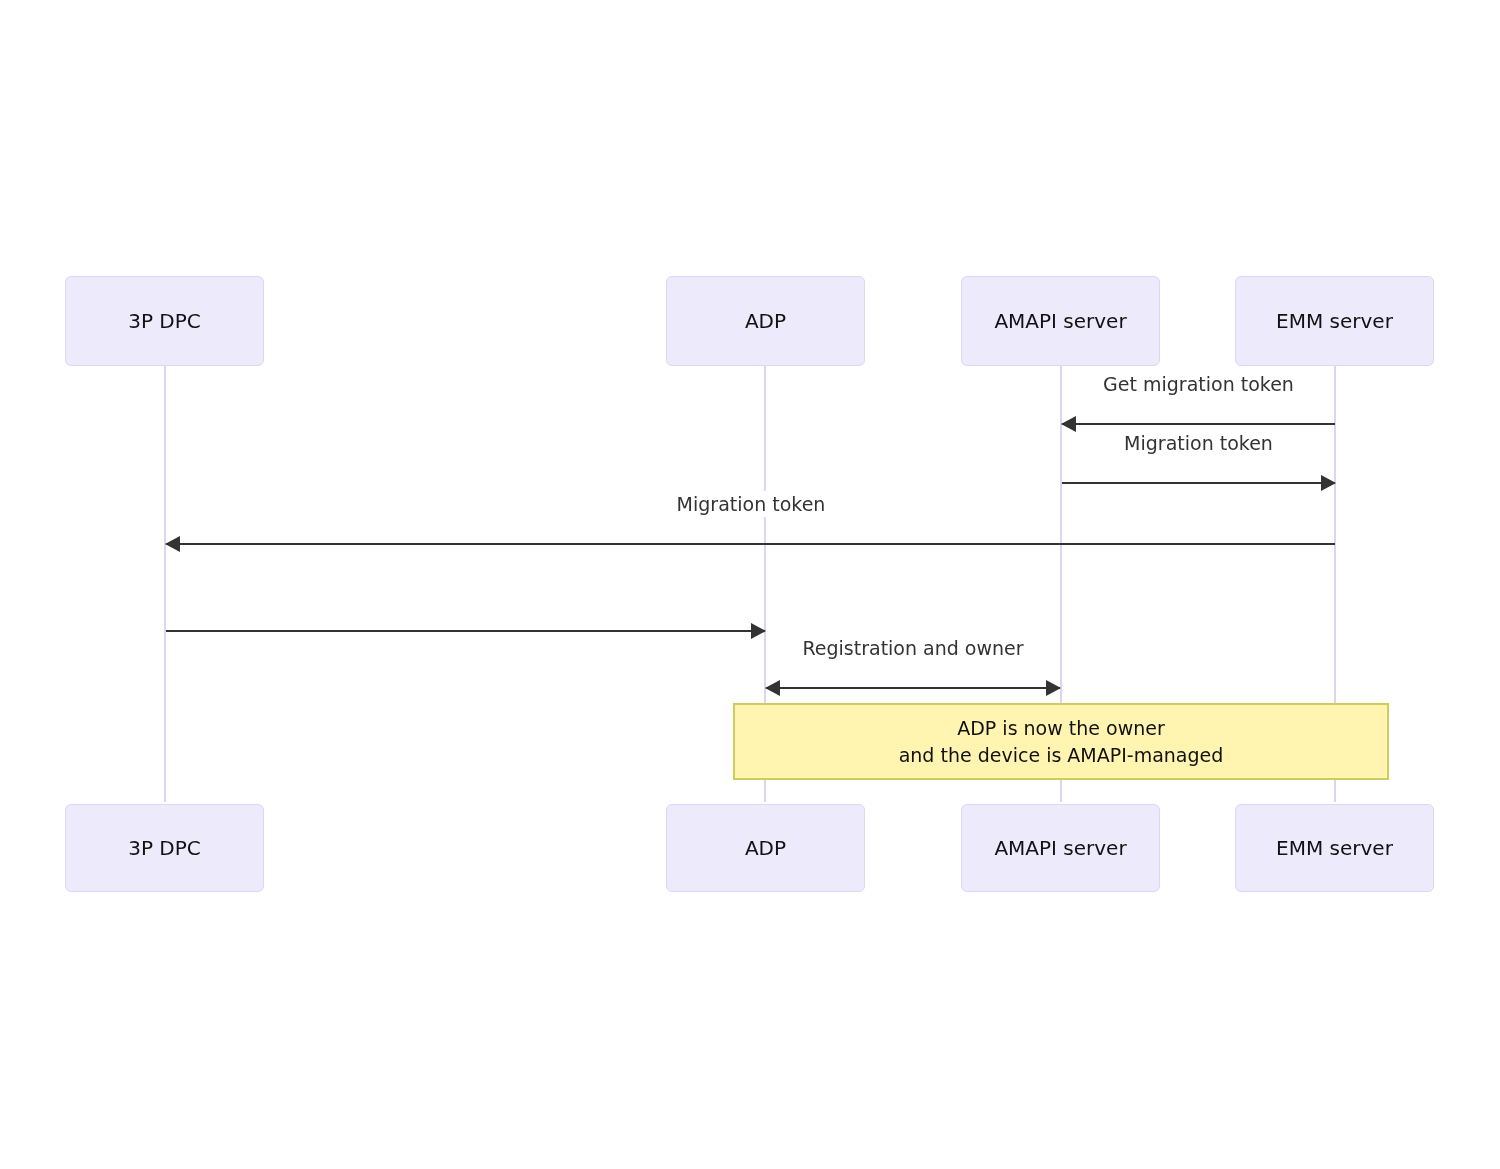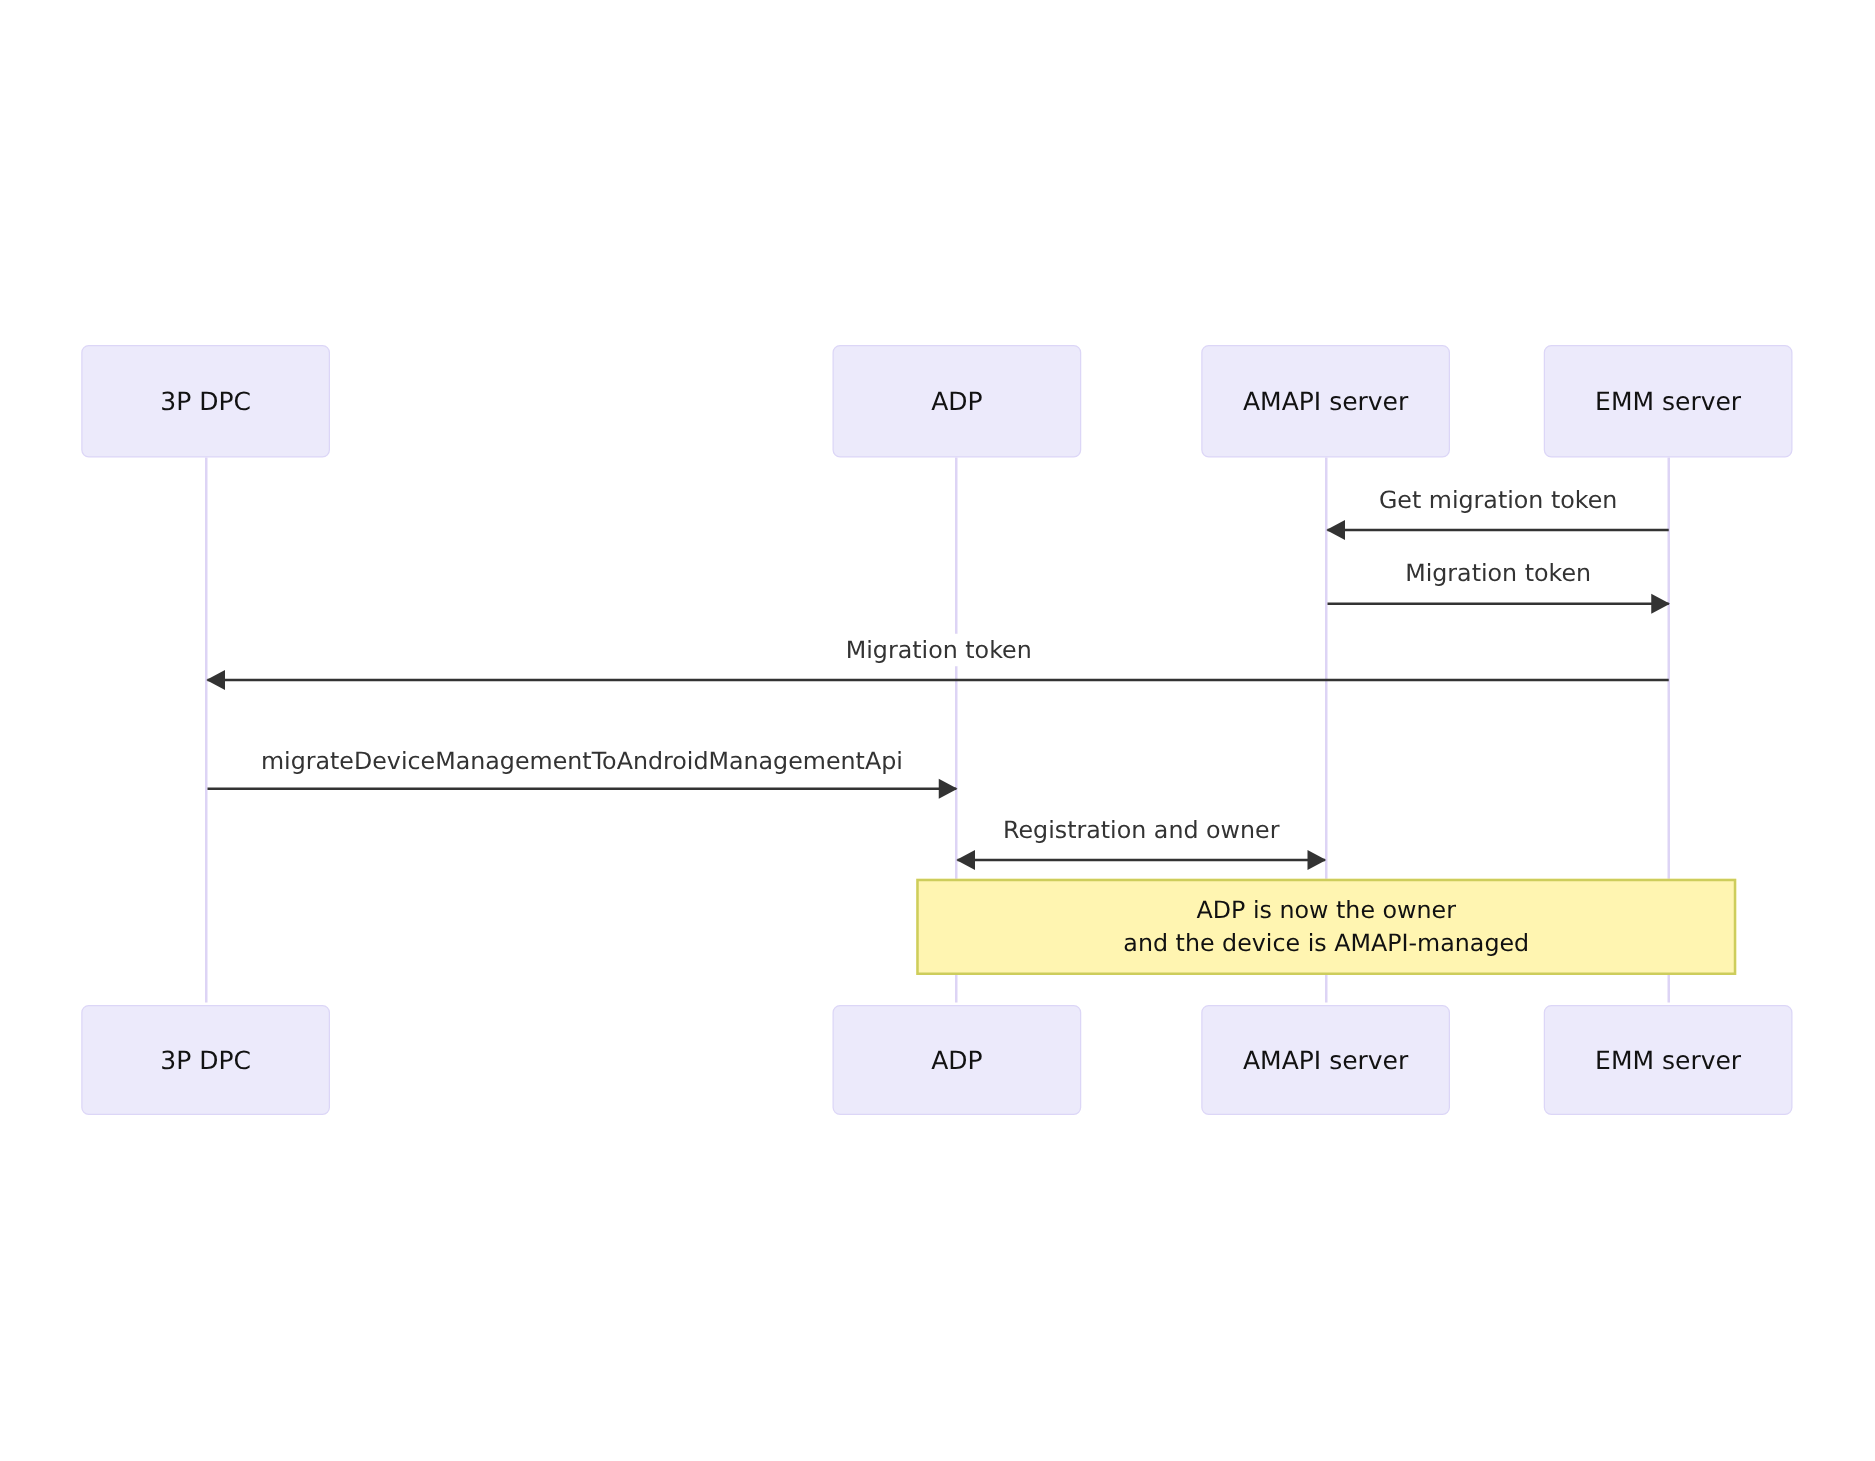--- a/index.html
+++ b/index.html
@@ -72,21 +72,21 @@
     border-left: 15px solid #333333;
   }
   .arrowhead.left {
     left: -1px;
     border-right: 15px solid #333333;
   }
   .message-label {
     position: absolute;
     left: 50%;
     transform: translateX(-50%);
-    bottom: 10px;
+    bottom: 26px;
     white-space: nowrap;
     text-align: center;
     font-size: 19px;
     color: #333333;
     line-height: 26px;
     background: #ffffff;
     padding: 0 4px;
   }
   .message-label.two-line {
     bottom: 8px;
@@ -148,21 +148,20 @@
   <div class="message" style="left:166px; top:543px; width:1169px;">
     <div class="message-line"></div>
     <div class="arrowhead left"></div>
     <div class="message-label" style="left:585px;">Migration token</div>
   </div>
 
   <div class="message" style="left:166px; top:630px; width:599px;">
     <div class="message-line"></div>
     <div class="arrowhead right"></div>
     <div class="message-label two-line">
-      <div>migrateDeviceManagementToAndroidManagementApi</div>
     </div>
   </div>
 
   <div class="message" style="left:766px; top:687px; width:294px;">
     <div class="message-line"></div>
     <div class="arrowhead left"></div>
     <div class="arrowhead right"></div>
     <div class="message-label">Registration and owner</div>
   </div>
 

